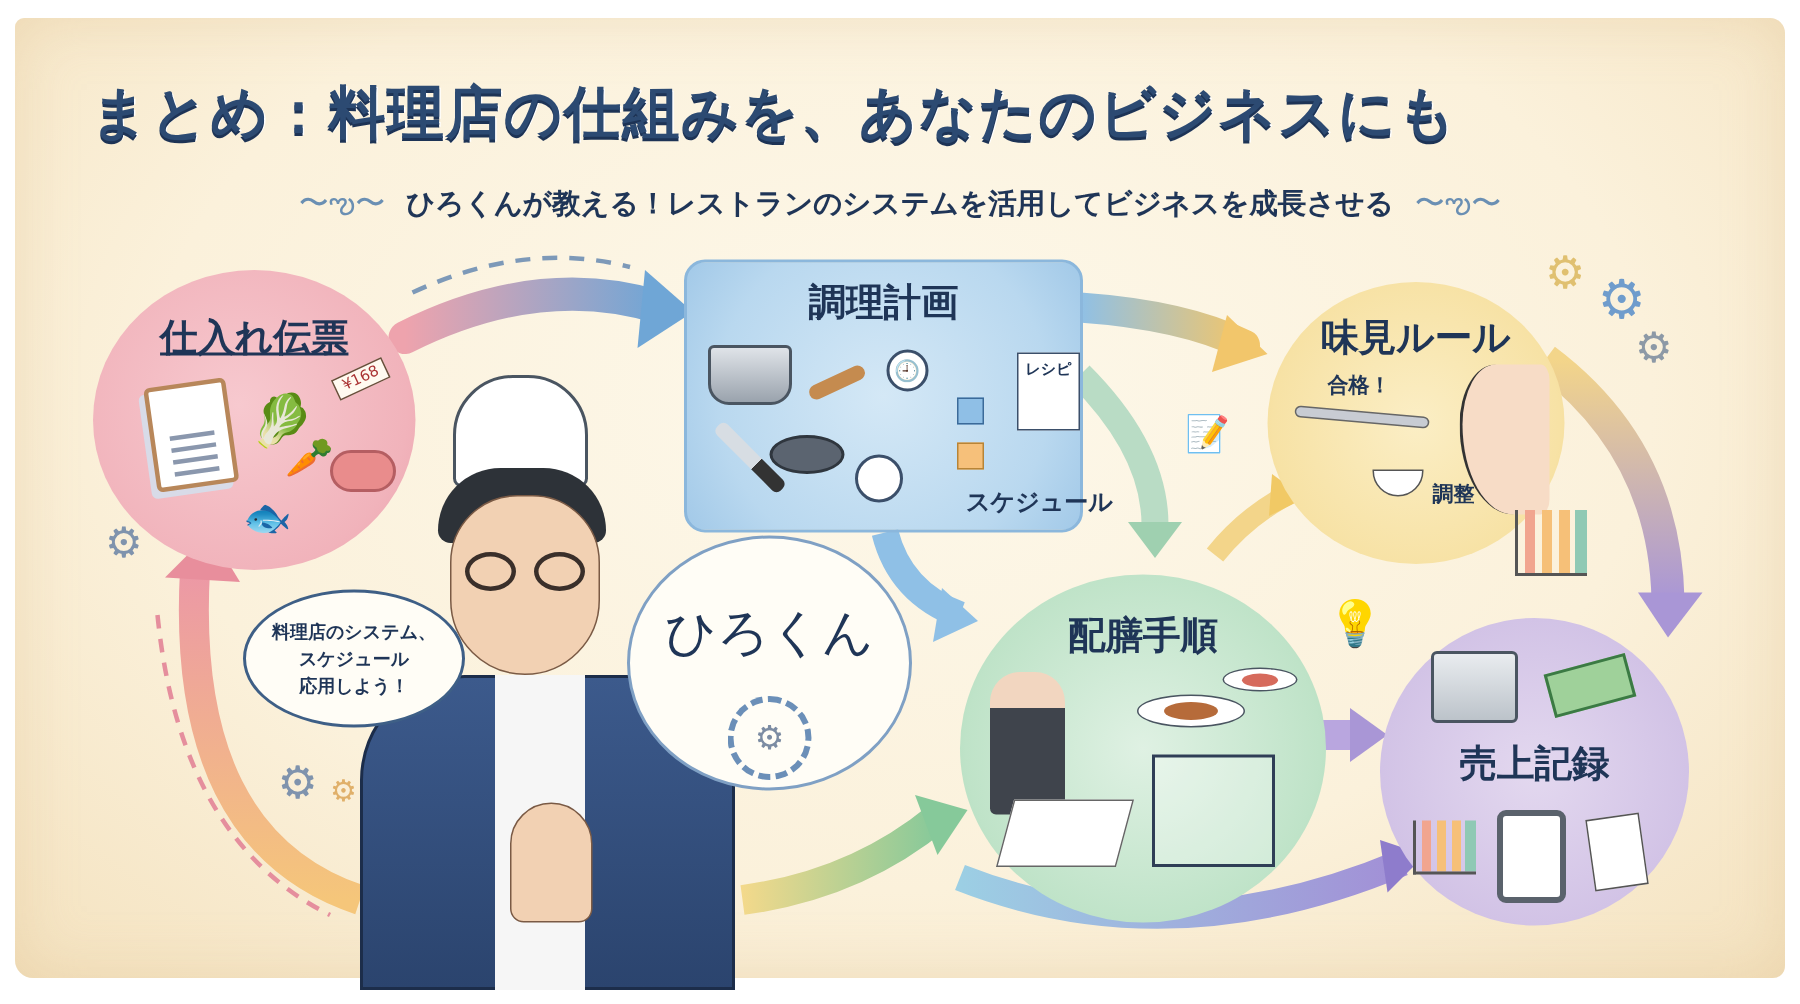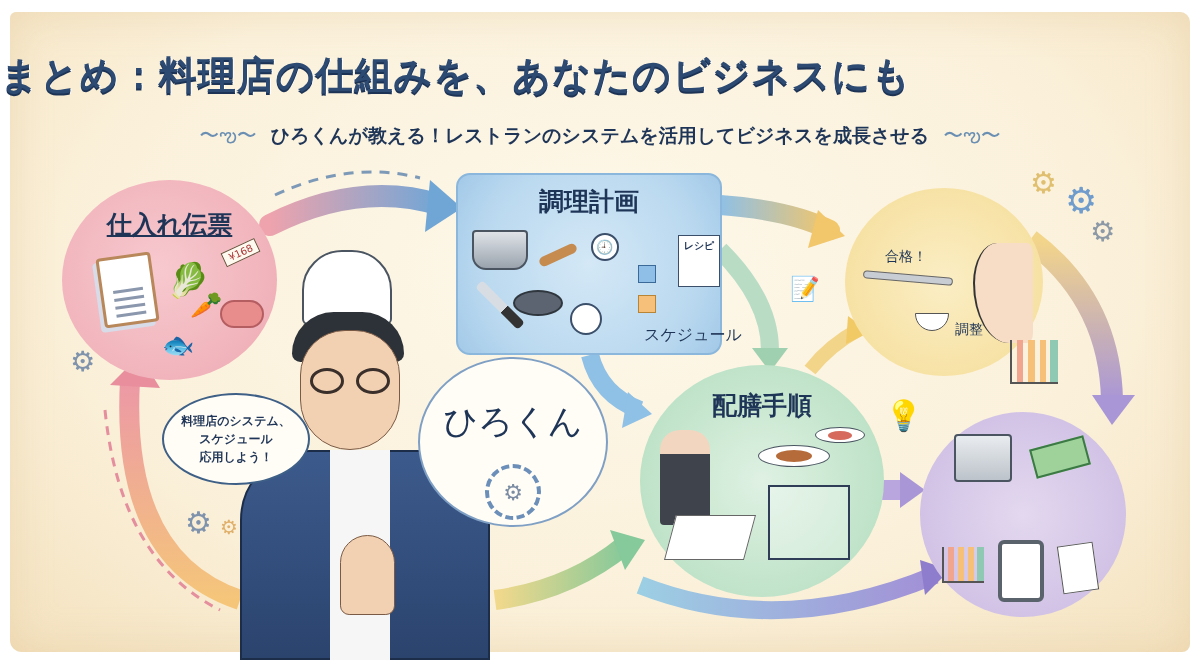--- a/index.html
+++ b/index.html
@@ -10,56 +10,56 @@
     color: #1f3557;
   }
   .paper {
     position: absolute; left: 10px; top: 12px; width: 1180px; height: 640px;
     background: radial-gradient(ellipse at 50% 40%, #fdf8ea 0%, #fbf1db 60%, #f4e2bf 100%);
     border-radius: 6px 10px 8px 12px;
     box-shadow: inset 0 0 40px rgba(220,190,140,0.35);
     overflow: hidden;
   }
   .title {
-    position: absolute; left: 0; top: 50px; width: 1032px; text-align: left;
+    position: absolute; left: 0; top: 50px; width: 1032px; text-align: center;
     font-size: 38px; font-weight: bold; color: #2c4a72; letter-spacing: 1px;
     text-shadow: 0 2px 0 #1d3355, 1px 1px 0 #ffffff;
   }
   .subtitle {
     position: absolute; left: 0; top: 122px; width: 1200px; text-align: center;
     font-size: 19px; font-weight: bold; color: #1f3557;
   }
   .subtitle .swirl { color: #6a8fb3; font-weight: normal; margin: 0 14px; font-size: 20px; }
 
   .node { position: absolute; display: flex; flex-direction: column; align-items: center; }
   .node .label { font-size: 25px; font-weight: bold; color: #1f3557; white-space: nowrap; }
 
   .n-shiire { left: 62px; top: 180px; width: 215px; height: 200px; border-radius: 50%;
     background: radial-gradient(circle at 45% 45%, #f7c9cf 0%, #f1b3bb 70%, #eaa0aa 100%); text-decoration: underline; }
   .n-chouri { left: 456px; top: 173px; width: 266px; height: 182px; border-radius: 14px;
     background: radial-gradient(circle at 50% 50%, #d4e8f6 0%, #b9d8ef 70%, #a2c9e8 100%);
     border: 2px solid #8bb7dc; }
   .n-ajimi { left: 845px; top: 188px; width: 198px; height: 188px; border-radius: 50%;
     background: radial-gradient(circle at 50% 50%, #fbeec5 0%, #f7e2a5 70%, #f1d385 100%); }
-  .n-haizen { left: 640px; top: 365px; width: 244px; height: 232px; border-radius: 50%;
+  .n-haizen { left: 640px; top: 383px; width: 244px; height: 232px; border-radius: 50%;
     background: radial-gradient(circle at 50% 50%, #dff1e3 0%, #bfe3c8 70%, #a5d6b1 100%); }
   .n-uriage { left: 920px; top: 412px; width: 206px; height: 205px; border-radius: 50%;
     background: radial-gradient(circle at 50% 50%, #e3d8ef 0%, #d2c3e6 70%, #c1acdc 100%); }
 
   .icon { position: absolute; display: flex; align-items: center; justify-content: center; }
   .bubble {
     position: absolute; background: #fffdf6; border: 2px solid #3e5f86; border-radius: 50%;
     display: flex; align-items: center; justify-content: center; text-align: center;
   }
   .speech { left: 162px; top: 393px; width: 148px; height: 92px; font-size: 12px; font-weight: bold; line-height: 18px; color: #1f3557; }
   .namebubble { left: 418px; top: 357px; width: 190px; height: 170px; border-color: #7fa0c4; }
   .namebubble .name { font-size: 34px; font-weight: normal; color: #1f3557; margin-top: -40px; }
 
   .chef { position: absolute; left: 240px; top: 250px; width: 250px; height: 410px; }
-  .small { font-size: 13px; font-weight: normal; color: #1f3557; position: absolute; white-space: nowrap; }
+  .small { font-size: 13px; font-weight: bold; color: #1f3557; position: absolute; white-space: nowrap; }
 </style>
 </head>
 <body>
 
 <div class="paper"></div>
 
 <svg width="1200" height="669" style="position:absolute;left:0;top:0">
   <defs>
     <linearGradient id="g1" x1="0" x2="1">
         <stop offset="0" stop-color="#eea3ad"></stop>
@@ -147,20 +147,21 @@
   <div class="icon" style="left:112px;top:128px;width:32px;height:32px;background:#fff;border:2px solid #3b4f6a;border-radius:50%"></div>
   <div class="icon" style="left:180px;top:90px;width:18px;height:18px;background:#8fbfe6;border:1.5px solid #3b6a99"></div>
   <div class="icon" style="left:180px;top:120px;width:18px;height:18px;background:#f6c07a;border:1.5px solid #b88436"></div>
   <div class="icon" style="left:220px;top:60px;width:42px;height:52px;background:#fff;border:1.5px solid #3b4f6a;flex-direction:column;font-size:10px;font-weight:bold;color:#1f3557;justify-content:flex-start;padding-top:3px">
     <span>レシピ</span>
   </div>
   <div class="small" style="left:186px;top:150px;font-size:16px">スケジュール</div>
 </div>
 
 <div class="node n-ajimi">
+  <div class="label" style="margin-top:20px">味見ルール</div>
   <div class="small" style="left:40px;top:60px;font-size:14px">合格！</div>
   <div class="icon" style="left:18px;top:86px;width:90px;height:8px;background:#c8ccd3;border:1px solid #666;border-radius:8px;transform:rotate(5deg)"></div>
   <div class="icon" style="left:128px;top:55px;width:60px;height:100px;background:#f7dcc6;border-radius:40% 10% 10% 60%;border-left:2px solid #333"></div>
   <div class="icon" style="left:70px;top:125px;width:34px;height:18px;background:#fff;border:1.5px solid #555;border-radius:0 0 18px 18px"></div>
   <div class="small" style="left:110px;top:133px;font-size:14px">調整</div>
 </div>
 
 <div class="node n-haizen">
   <div class="label" style="margin-top:24px">配膳手順</div>
   <div class="icon" style="left:20px;top:65px;width:50px;height:95px;background:linear-gradient(#f2d6c0 0 25%,#3f444c 25%);border-radius:20px 20px 4px 4px"></div>
@@ -168,20 +169,21 @@
       <div style="width:36px;height:12px;background:#b66b3a;border-radius:50%"></div>
     </div>
   <div class="icon" style="left:175px;top:62px;width:50px;height:16px;background:#fff;border:1.5px solid #4a5561;border-radius:50%">
       <div style="width:24px;height:9px;background:#d66a5c;border-radius:50%"></div>
     </div>
   <div class="icon" style="left:128px;top:120px;width:82px;height:75px;border:2px solid #2f3e56;background:rgba(255,255,255,0.3)"></div>
   <div class="icon" style="left:30px;top:150px;width:80px;height:45px;background:#fff;border:1.5px solid #666;transform:skewX(-15deg)"></div>
 </div>
 
 <div class="node n-uriage">
+  <div class="label" style="margin-top:80px">売上記録</div>
   <div class="icon" style="left:34px;top:22px;width:58px;height:48px;background:linear-gradient(#e9ecef,#bcc3ca);border:2px solid #4a5561;border-radius:4px"></div>
   <div class="icon" style="left:112px;top:30px;width:56px;height:30px;background:#9fd19a;border:2px solid #3b7a44;transform:rotate(-15deg)"></div>
   <div class="icon" style="left:22px;top:135px;width:42px;height:36px;border-left:2px solid #555;border-bottom:2px solid #555;background:linear-gradient(90deg,transparent 10%,#f1a58f 10% 25%,transparent 25% 35%,#f6c078 35% 50%,transparent 50% 60%,#f6c078 60% 75%,transparent 75% 82%,#8fc9b4 82%)"></div>
   <div class="icon" style="left:78px;top:128px;width:46px;height:62px;background:#fff;border:4px solid #5a626c;border-radius:6px"></div>
   <div class="icon" style="left:140px;top:132px;width:36px;height:48px;background:#fff;border:1.5px solid #555;transform:rotate(-8deg)"></div>
 </div>
 
 <div class="chef">
   <div style="position:absolute;left:62px;top:0;width:90px;height:75px;background:#fff;border:2px solid #4a5561;border-radius:40px 40px 6px 6px"></div>
   <div style="position:absolute;left:52px;top:62px;width:112px;height:50px;background:#2d3238;border-radius:50px 50px 10px 10px"></div>

